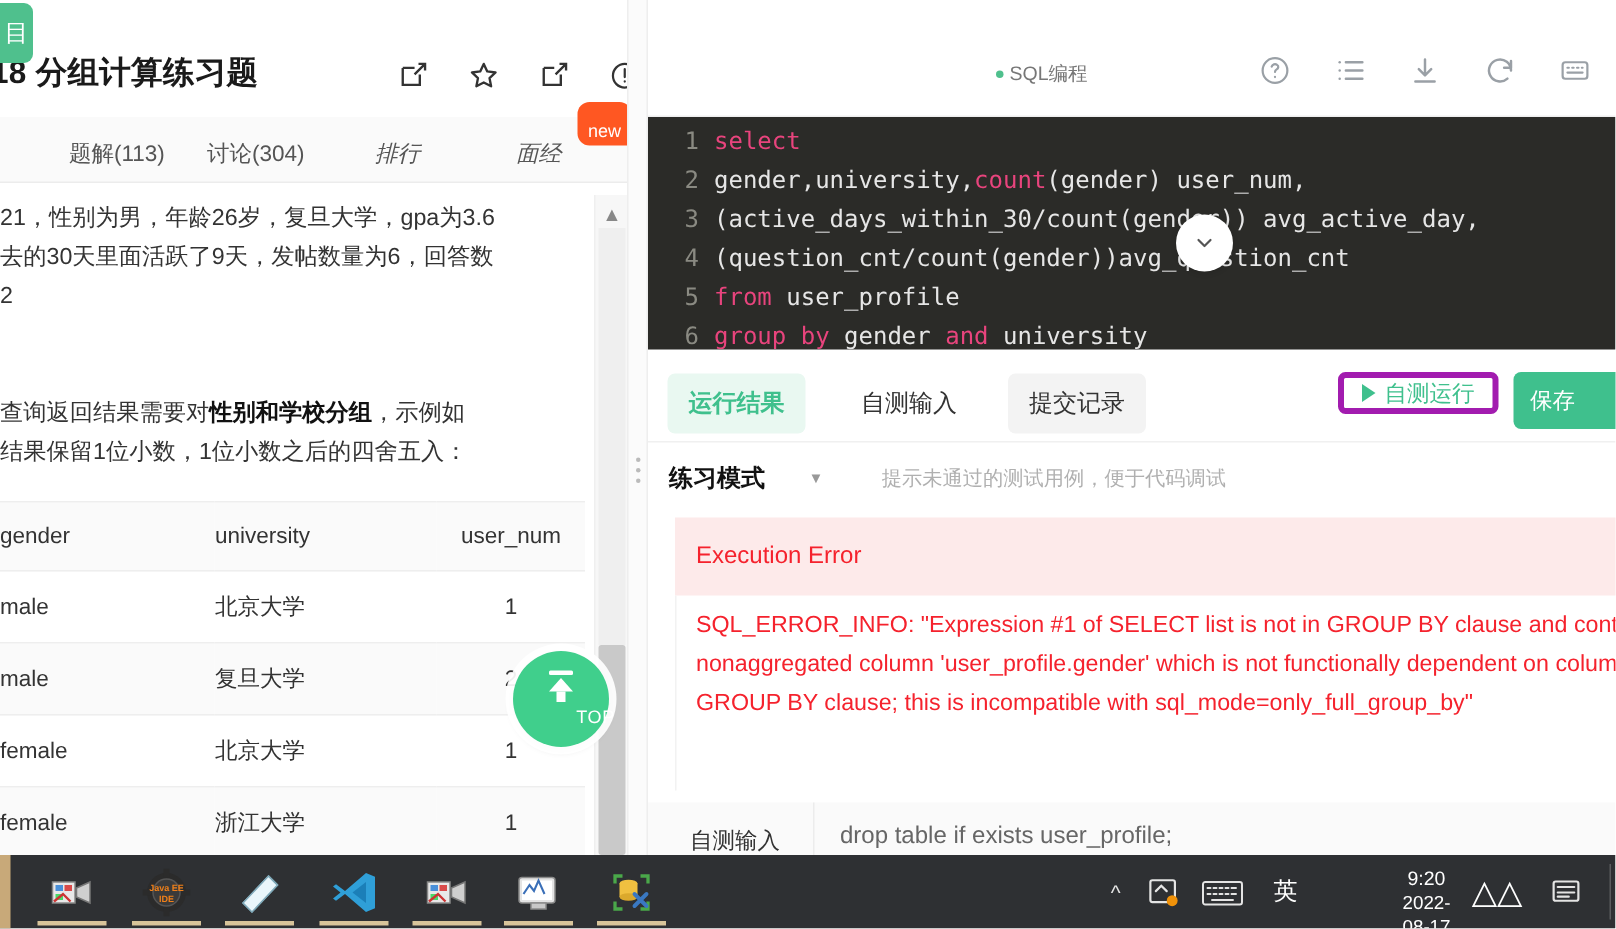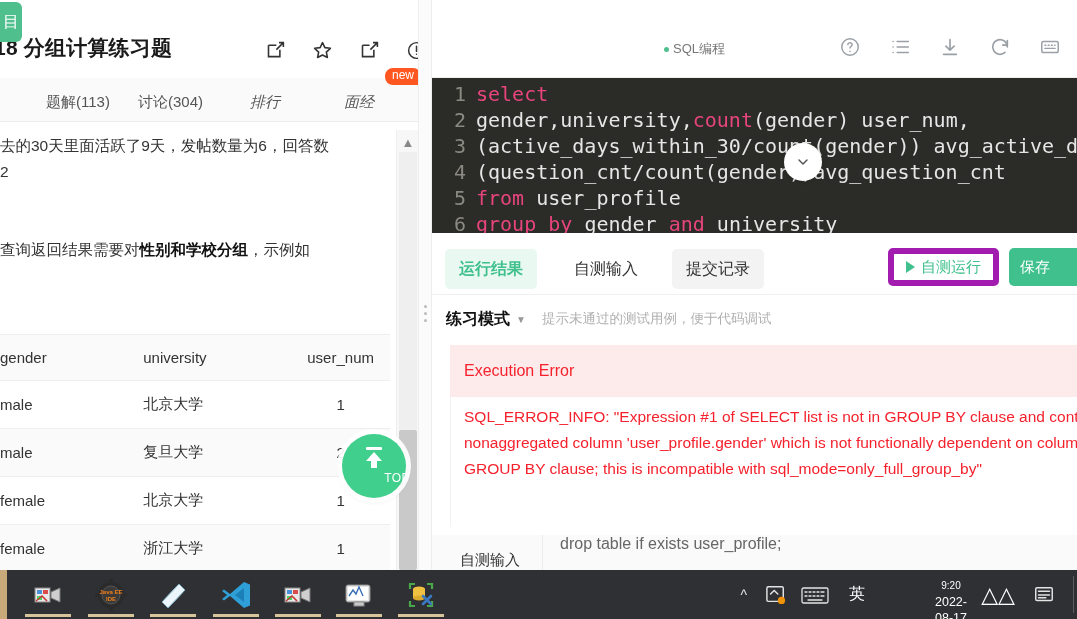--- a/index.html
+++ b/index.html
@@ -46,21 +46,21 @@
   .tab-item {
     font-size: 15px; color: #555; cursor: pointer; white-space: nowrap;
   }
   #tab-tijie { position: absolute; left: 46px; top: 93px; }
   #tab-taolun { position: absolute; left: 138px; top: 93px; }
   #tab-paihang { position: absolute; left: 250px; top: 93px; font-style: italic; }
   #tab-mianjing { position: absolute; left: 344px; top: 93px; font-style: italic; }
   #new-badge {
     position: absolute; left: 385px; top: 68px;
     background: #ff5722; color:#fff; font-size: 12px;
-    padding: 1px 7px 4px 7px; border-radius: 8px 8px 0 8px;
+    padding: 13px 7px 4px 7px; border-radius: 8px 8px 0 8px;
     line-height: 1;
   }
 
   #desc-area {
     position: absolute; left: 0; top: 124px; width: 400px; height: 210px;
     overflow: hidden; padding-left: 0px;
   }
   .desc-line {
     font-size: 15.5px; color: #333; line-height: 26px;
     white-space: nowrap;
@@ -166,21 +166,21 @@
     position: absolute; right: 16px; top: 36px;
     display: flex; gap: 28px; align-items: center;
   }
   .h-icon { width: 22px; height: 22px; color:#9aa0a6; cursor:pointer; display:block;}
 
   
   #code-area {
     position: absolute; left: 0; top: 78px; width: 645px; height: 155px;
     background: #2b2b28; overflow: hidden;
     font-family: "DejaVu Sans Mono", "Liberation Mono", monospace;
-    font-size: 20px; line-height: 26px; padding-top: 3px;
+    font-size: 16px; line-height: 26px; padding-top: 3px;
   }
   .cl { display: block; white-space: pre; height: 26px; }
   .ln { display:inline-block; width: 34px; text-align: right; color:#8a8a82; margin-right: 10px; }
   .kw { color: #e8447d; }
   .fn { color: #e8447d; }
   .txt { color: #e6e6e6; }
   #code-collapse {
     position: absolute; left: 352px; top: 143px; width: 38px; height: 38px;
     border-radius: 50%; background: #fff; display: flex; align-items:center;
     justify-content: center; box-shadow: 0 1px 4px rgba(0,0,0,.12); cursor:pointer; z-index:5;
@@ -194,40 +194,40 @@
   }
   .rtab {
     position: absolute; top: 6px; height: 40px; border-radius: 5px;
     display:flex; align-items:center; justify-content:center;
     font-size:16px; cursor:pointer; padding: 0 14px;
   }
   #rtab-0 { left: 13px; background: #e9f8f1; color:#3fc08d; font-weight:bold; }
   #rtab-1 { left: 128px; color:#333; }
   #rtab-2 { left: 240px; background:#f3f3f3; color:#333; }
   #btn-run {
-    position: absolute; right: 78px; top: 5px; height: 38px;
-    border: 6px solid #a21caf; border-radius: 5px; color:#3fc08d;
+    position: absolute; right: 78px; top: 5px; height: 28px;
+    border: 4px solid #a21caf; border-radius: 5px; color:#3fc08d;
     display:flex;align-items:center; gap:6px; padding: 0 12px;
     font-size:15px; cursor:pointer; background:#fff;
   }
   #btn-run .tri {
     width:0;height:0;border-left:9px solid #3fc08d;
     border-top:6px solid transparent;border-bottom:6px solid transparent;
   }
   #btn-save {
     position: absolute; right: -10px; top: 5px; height: 38px; width: 78px;
     background:#3fc08d; border-radius:5px; color:#fff;
     display:flex;align-items:center;justify-content:flex-start; padding-left:11px;
     font-size:15px; cursor:pointer;
   }
 
   
   #practice-row {
     position: absolute; left: 0; top: 296px; width: 645px; height: 46px;
-    display: flex; align-items: center;
+    display: flex; align-items: center; gap: 23px;
   }
   #practice-label {
     margin-left: 14px; font-size: 16px; font-weight: bold; color: #111; cursor:pointer;
   }
   #practice-caret { margin-left: 6px; color: #999; font-size: 10px; cursor:pointer;}
   #practice-hint { margin-left: 16px; font-size: 13.5px; color: #b0b0b0; }
 
   
   #err-title-box {
     position: absolute; left: 18px; top: 345px; width: 700px; height: 52px;
@@ -247,21 +247,21 @@
 
   
   #selftest-row {
     position: absolute; left: 0; top: 535px; width: 645px; height: 35px;
     background: #fafafa;
   }
   #selftest-label {
     position: absolute; left: 28px; top: 551px; font-size: 15px; color:#333;
   }
   #selftest-value {
-    position: absolute; left: 128px; top: 535px; font-size: 16px; color:#666;
+    position: absolute; left: 128px; top: 549px; font-size: 16px; color:#666;
     white-space: nowrap;
   }
   #selftest-sep {
     position:absolute; left:110px; top:535px; width:1px;height:35px;background:#ececec;
   }
 
   
   #taskbar {
     position: absolute; left: 0; top: 570px; width: 1077px; height: 49px;
     background: #2e3033;
@@ -277,21 +277,21 @@
   }
   #tb-right { position:absolute; right: 0; top: 0; height:49px; }
   #tray-caret { position:absolute; right: 330px; top: 17px; color:#e4e4e4; font-size:14px; cursor:pointer;}
   #tray-onedrive { position:absolute; right: 290px; top: 15px; width:22px;height:20px; cursor:pointer;}
   #tray-kb { position:absolute; right: 248px; top: 17px; width:28px;height:17px;cursor:pointer;}
   #tray-ime { position:absolute; right: 212px; top: 14px; color:#fff; font-size:16px; cursor:pointer;}
   #clock {
     position:absolute; right: 110px; top: 8px; text-align:center; color:#fff;
     font-size: 13px; line-height: 16px; cursor:pointer;
   }
-  #clock .cl-time { font-size: 10px; }
+  #clock .cl-time { font-size: 13px; }
   #clock .cl-date { font-size: 12.5px; }
   #tray-mm { position:absolute; right: 62px; top: 12px; color:#fff; font-size:22px; font-weight:bold; cursor:pointer;}
   #tray-notif { position:absolute; right: 22px; top: 14px; color:#fff; cursor:pointer;}
   #tb-edge { position:absolute; right: 3px; top:6px; width:1px;height:37px;background:#5a5c5f;}
 </style>
 </head>
 <body>
 
 <div id="app">
 
@@ -330,24 +330,26 @@
     <div id="tabbar"></div>
     <div id="tab-active">目</div>
     <div class="tab-item" id="tab-tijie">题解(113)</div>
     <div class="tab-item" id="tab-taolun">讨论(304)</div>
     <div class="tab-item" id="tab-paihang">排行</div>
     <div class="tab-item" id="tab-mianjing">面经</div>
     <div id="new-badge">new</div>
 
     <div id="desc-area">
       <div class="desc-line desc-clip-top">&nbsp;</div>
+      <div class="desc-line">21，性别为男，年龄26岁，复旦大学，gpa为3.6</div>
       <div class="desc-line">去的30天里面活跃了9天，发帖数量为6，回答数</div>
       <div class="desc-line">2</div>
       <div class="desc-spacer"></div>
       <div class="desc-line"><span>查询返回结果需要对</span><span class="bold-inline">性别和学校分组</span><span>，示例如</span></div>
+      <div class="desc-line">结果保留1位小数，1位小数之后的四舍五入：</div>
     </div>
 
     <div id="ex-table">
       <table>
         <thead>
           <tr>
             <th>gender</th>
             <th>university</th>
             <th>user_num</th>
           </tr>

